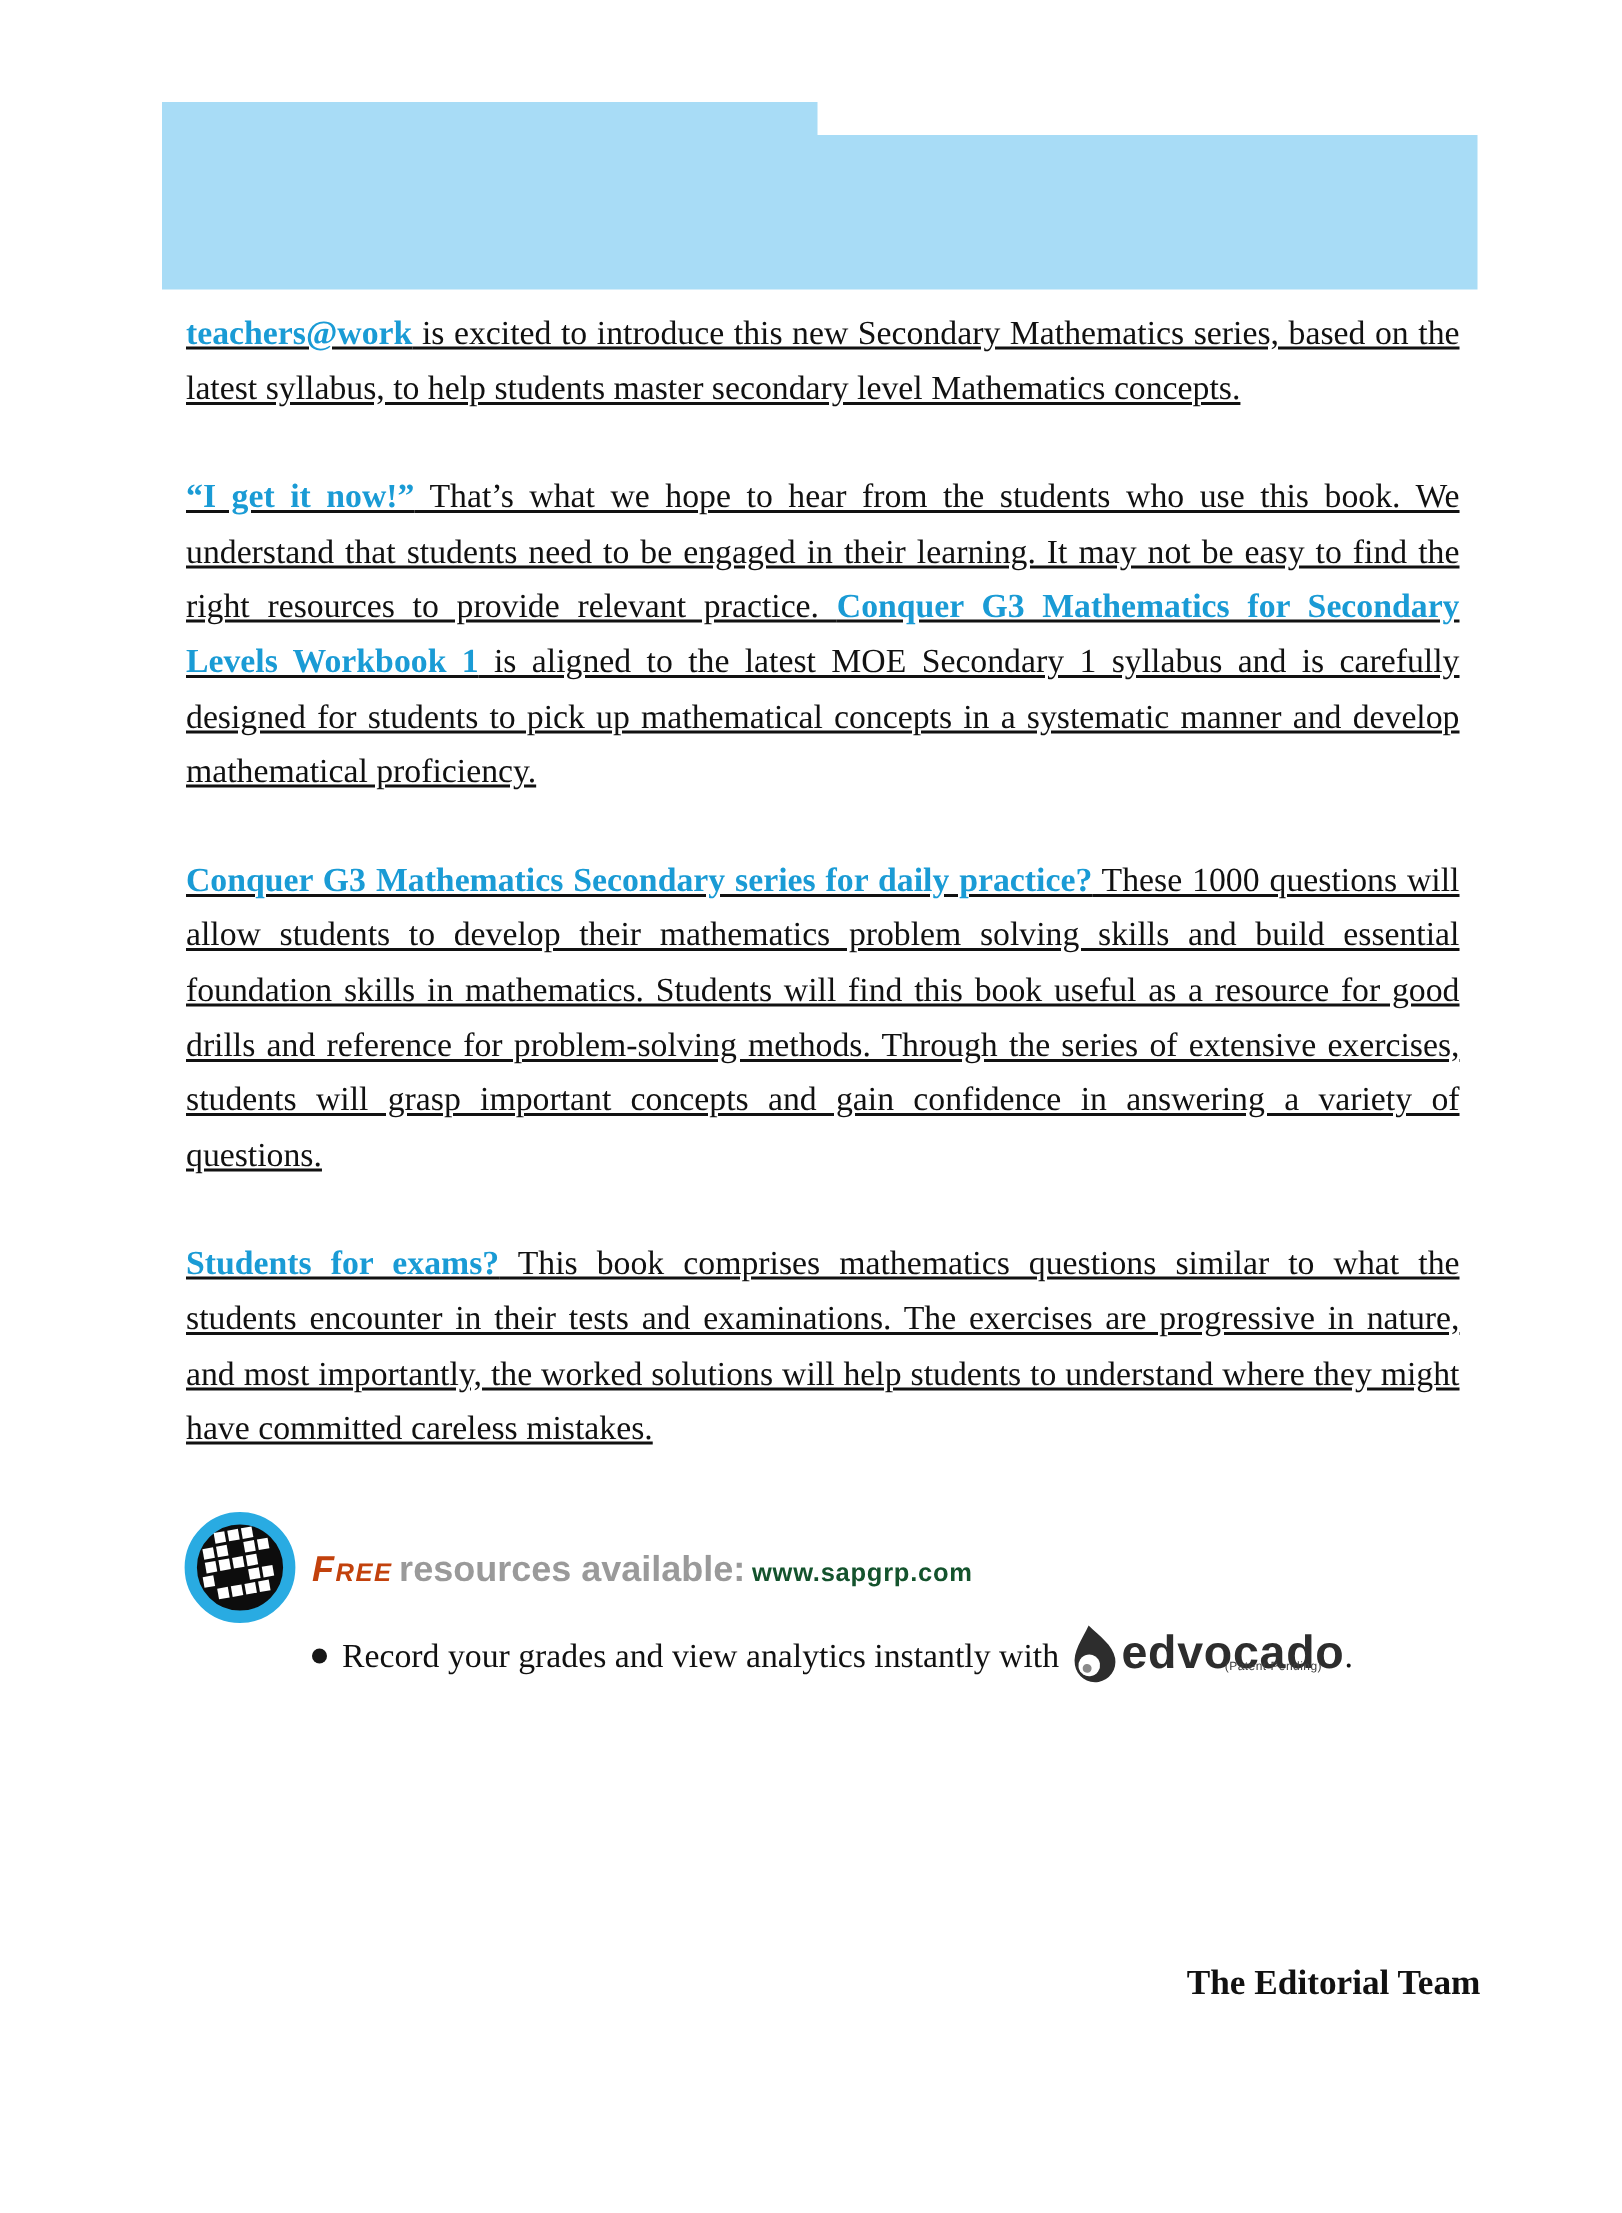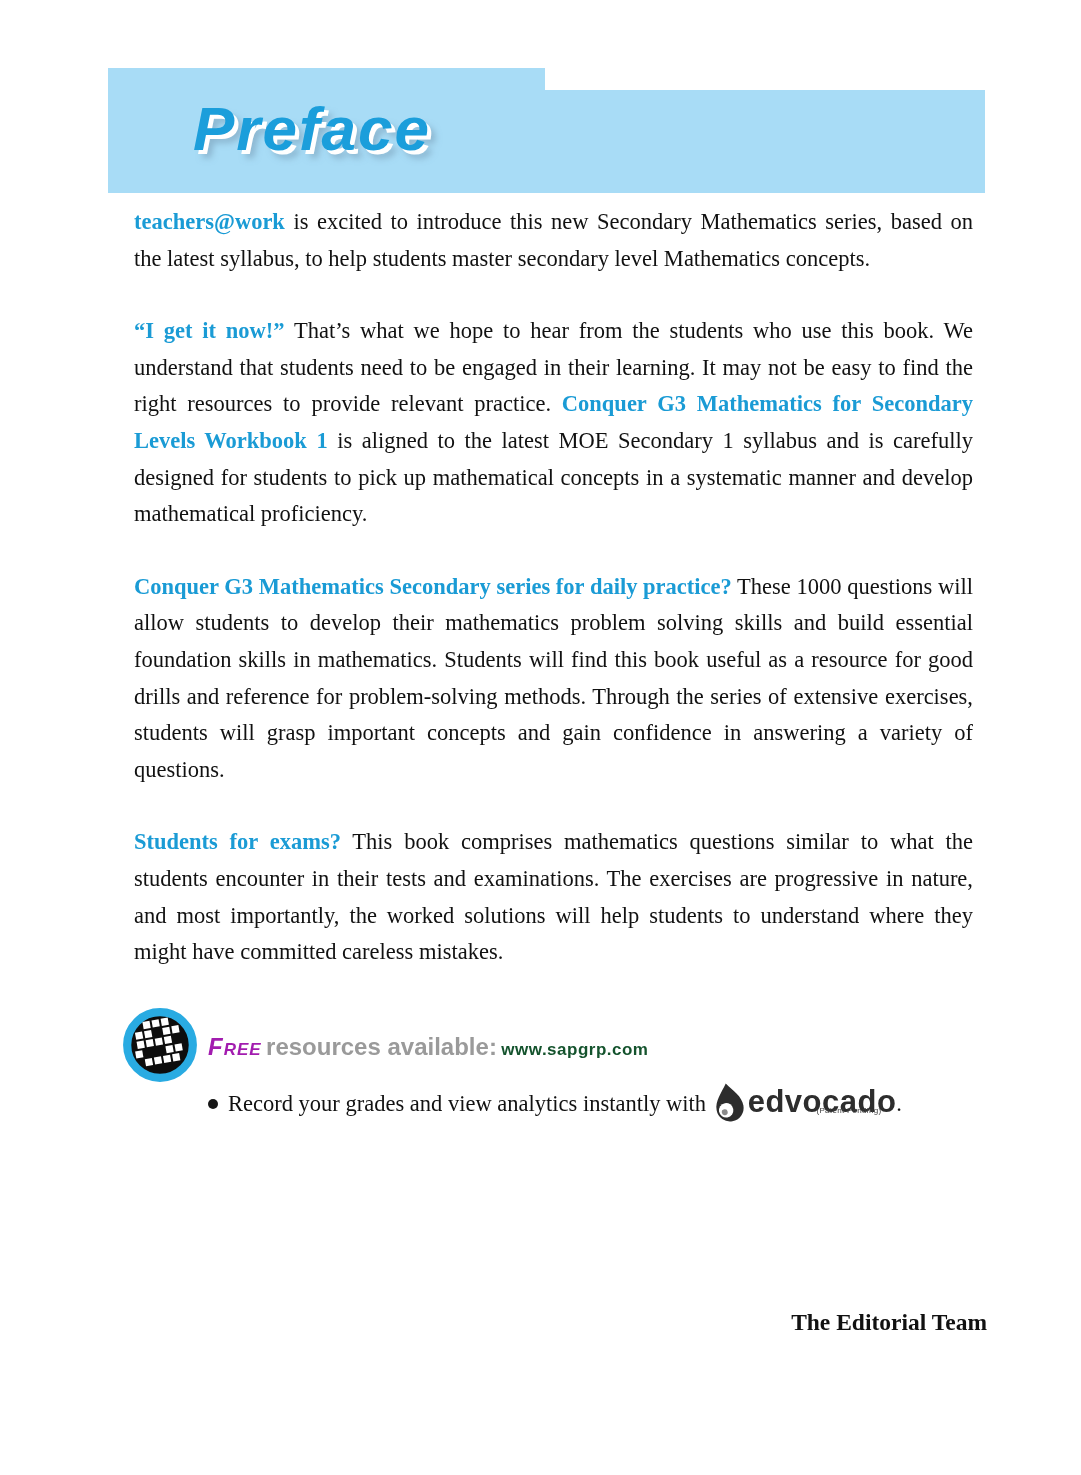--- a/index.html
+++ b/index.html
@@ -32,39 +32,39 @@
     color:#1b9edb;
     text-shadow: 4px 4px 0 #ffffff, 8px 8px 6px rgba(115,150,175,0.55);
   }
 
   
   .content {
     position:absolute; left:120px; top:204px; width:853px;
     font-size:22.5px; line-height:36.6px;
     text-align:justify;
   }
-  .content p { margin:0 0 36px 14px; }
+  .content p { margin:0 0 36px 4px;text-decoration:underline; }
   .accent { color:#1a9bd5; font-weight:bold; }
 
   
   .el-block {
     position:absolute; left:120px; top:1004px;
     display:flex; align-items:center;
   }
   .el-logo { width:80px; height:82px; flex:0 0 auto; }
   .el-text { margin-left:8px; }
   .el-title {
     font-family:"DejaVu Sans Mono", monospace;
     font-weight:bold; font-size:33px; line-height:34px;
     letter-spacing:2px; color:#29abe2;
   }
   .el-subline { margin-top:3px; font-family:"Liberation Sans", sans-serif; }
   .el-free {
     font-style:italic; font-weight:bold; font-variant:small-caps;
-    font-size:24px; color:#a21caf; letter-spacing:1px;
+    font-size:24px; color:#c2410c; letter-spacing:1px;
   }
   .el-res { font-weight:bold; font-size:24px; color:#9a9a9a; }
   .el-url { font-weight:bold; font-size:17px; color:#14532d; letter-spacing:0.5px; }
 
   
   .bullets {
     position:absolute; left:120px; top:1086px; width:853px;
     font-size:22.5px; line-height:36.6px;
   }
   .bullets ul { list-style:none; margin:0; padding:0; }
@@ -103,21 +103,20 @@
     margin-top:17px;
   }
 </style>
 </head>
 <body>
 
 <div class="page">
 
   <div class="banner-raised"></div>
   <div class="banner-main"></div>
-  <div class="banner-title">Preface</div>
 
   <div class="content">
     <p><span class="accent">teachers@work</span><span> is excited to introduce this new Secondary Mathematics series, based on the latest syllabus, to help students master secondary level Mathematics concepts.</span></p>
     <p><span class="accent">“I get it now!”</span><span> That’s what we hope to hear from the students who use this book. We understand that students need to be engaged in their learning. It may not be easy to find the right resources to provide relevant practice. </span><span class="accent">Conquer G3 Mathematics for Secondary Levels Workbook 1</span><span> is aligned to the latest MOE Secondary 1 syllabus and is carefully designed for students to pick up mathematical concepts in a systematic manner and develop mathematical proficiency.</span></p>
     <p><span class="accent">Conquer G3 Mathematics Secondary series for daily practice?</span><span> These 1000 questions will allow students to develop their mathematics problem solving skills and build essential foundation skills in mathematics. Students will find this book useful as a resource for good drills and reference for problem-solving methods. Through the series of extensive exercises, students will grasp important concepts and gain confidence in answering a variety of questions.</span></p>
     <p><span class="accent">Students for exams?</span><span> This book comprises mathematics questions similar to what the students encounter in their tests and examinations. The exercises are progressive in nature, and most importantly, the worked solutions will help students to understand where they might have committed careless mistakes.</span></p>
   </div>
 
   <div class="el-block">
     <svg class="el-logo" viewBox="0 0 78 78">

